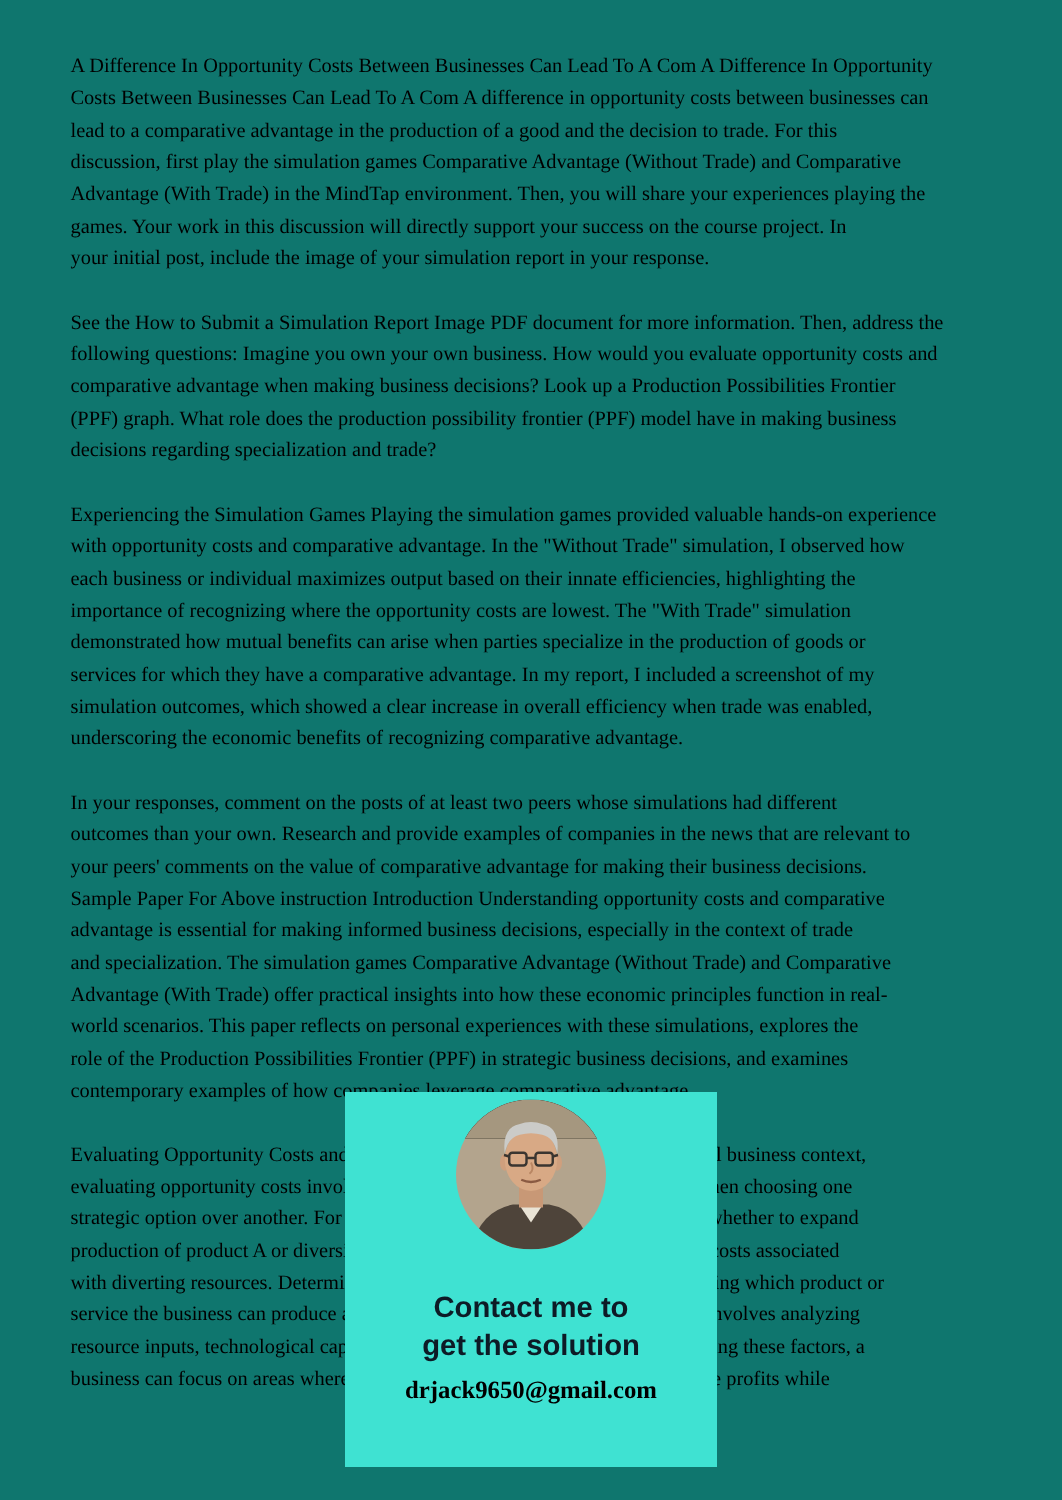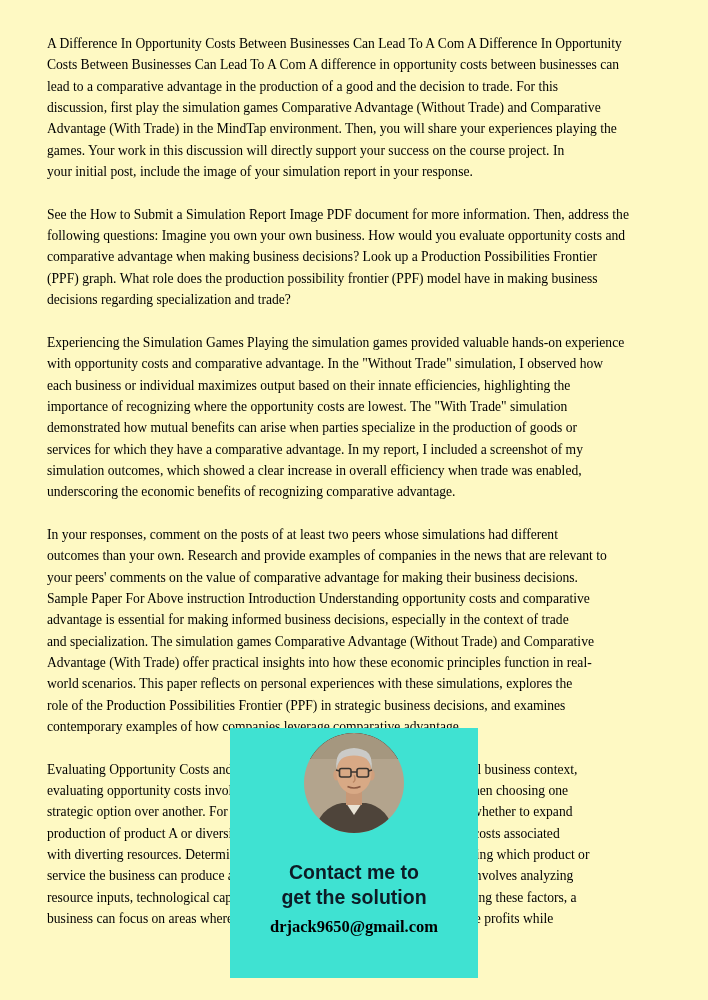--- a/index.html
+++ b/index.html
@@ -1,20 +1,20 @@
 <!DOCTYPE html>
 <html><head>
 <meta charset="utf-8">
 <style>
   html, body { margin: 0; padding: 0; background: #ffffff; }
   .page {
     position: relative;
     width: 708px;
     height: 1000px;
-    background: #fef9c3;
+    background: #0f766e;
     overflow: hidden;
     font-family: "Liberation Serif", serif;
     color: #000000;
   }
   .content {
     position: absolute;
     top: 33px;
     left: 47px;
     width: 614px;
     font-size: 13.6px;

